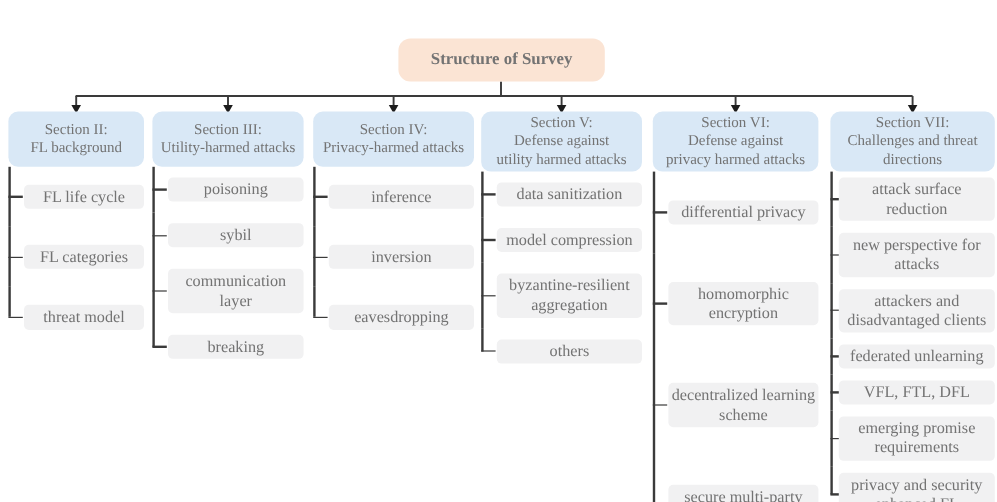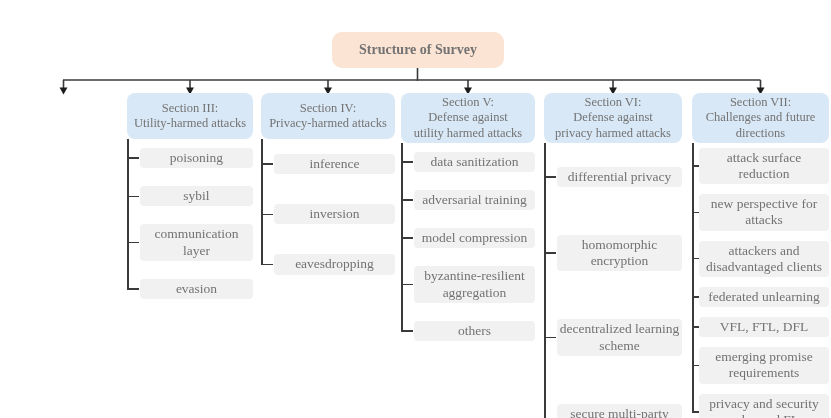--- a/index.html
+++ b/index.html
@@ -80,36 +80,51 @@
       <polygon points="186,59.5 194,59.5 190,66.5"></polygon>
       <polygon points="324,59.5 332,59.5 328,66.5"></polygon>
       <polygon points="464,59.5 472,59.5 468,66.5"></polygon>
       <polygon points="609,59.5 617,59.5 613,66.5"></polygon>
       <polygon points="756.5,59.5 764.5,59.5 760.5,66.5"></polygon>
     </g>
   </svg>
 
   <div class="root-box">Structure of Survey</div>
 
+  <div class="col" style="left:7px;width:113px">
+    <div class="hdr">Section II:
+FL background</div>
+    <div class="items p15">
+      <div class="item">
+          <div class="box">FL life cycle</div>
+        </div>
+      <div class="item">
+          <div class="box">FL categories</div>
+        </div>
+      <div class="item">
+          <div class="box">threat model</div>
+        </div>
+    </div>
+  </div>
 
   <div class="col" style="left:127px;width:126px">
     <div class="hdr">Section III:
 Utility-harmed attacks</div>
     <div class="items p9">
       <div class="item">
           <div class="box">poisoning</div>
         </div>
       <div class="item">
           <div class="box">sybil</div>
         </div>
       <div class="item">
           <div class="box">communication layer</div>
         </div>
       <div class="item">
-          <div class="box">evasion</div>
+          <div class="box">breaking</div>
         </div>
     </div>
   </div>
 
   <div class="col" style="left:261px;width:134px">
     <div class="hdr">Section IV:
 Privacy-harmed attacks</div>
     <div class="items p15">
       <div class="item">
           <div class="box">inference</div>
@@ -125,23 +140,20 @@
 
   <div class="col" style="left:401px;width:134px">
     <div class="hdr">Section V:
 Defense against
 utility harmed attacks</div>
     <div class="items p9">
       <div class="item">
           <div class="box">data sanitization</div>
         </div>
       <div class="item">
-          <div class="box">adversarial training</div>
-        </div>
-      <div class="item">
           <div class="box">model compression</div>
         </div>
       <div class="item">
           <div class="box">byzantine-resilient aggregation</div>
         </div>
       <div class="item">
           <div class="box">others</div>
         </div>
     </div>
   </div>
@@ -164,21 +176,21 @@
           <div class="box">secure multi-party computation</div>
         </div>
       <div class="item">
           <div class="box">trusted execution environment</div>
         </div>
     </div>
   </div>
 
   <div class="col" style="left:692px;width:137px">
     <div class="hdr">Section VII:
-Challenges and future
+Challenges and threat
 directions</div>
     <div class="items p5 narrow">
       <div class="item">
           <div class="box">attack surface reduction</div>
         </div>
       <div class="item">
           <div class="box">new perspective for attacks</div>
         </div>
       <div class="item">
           <div class="box">attackers and disadvantaged clients</div>

